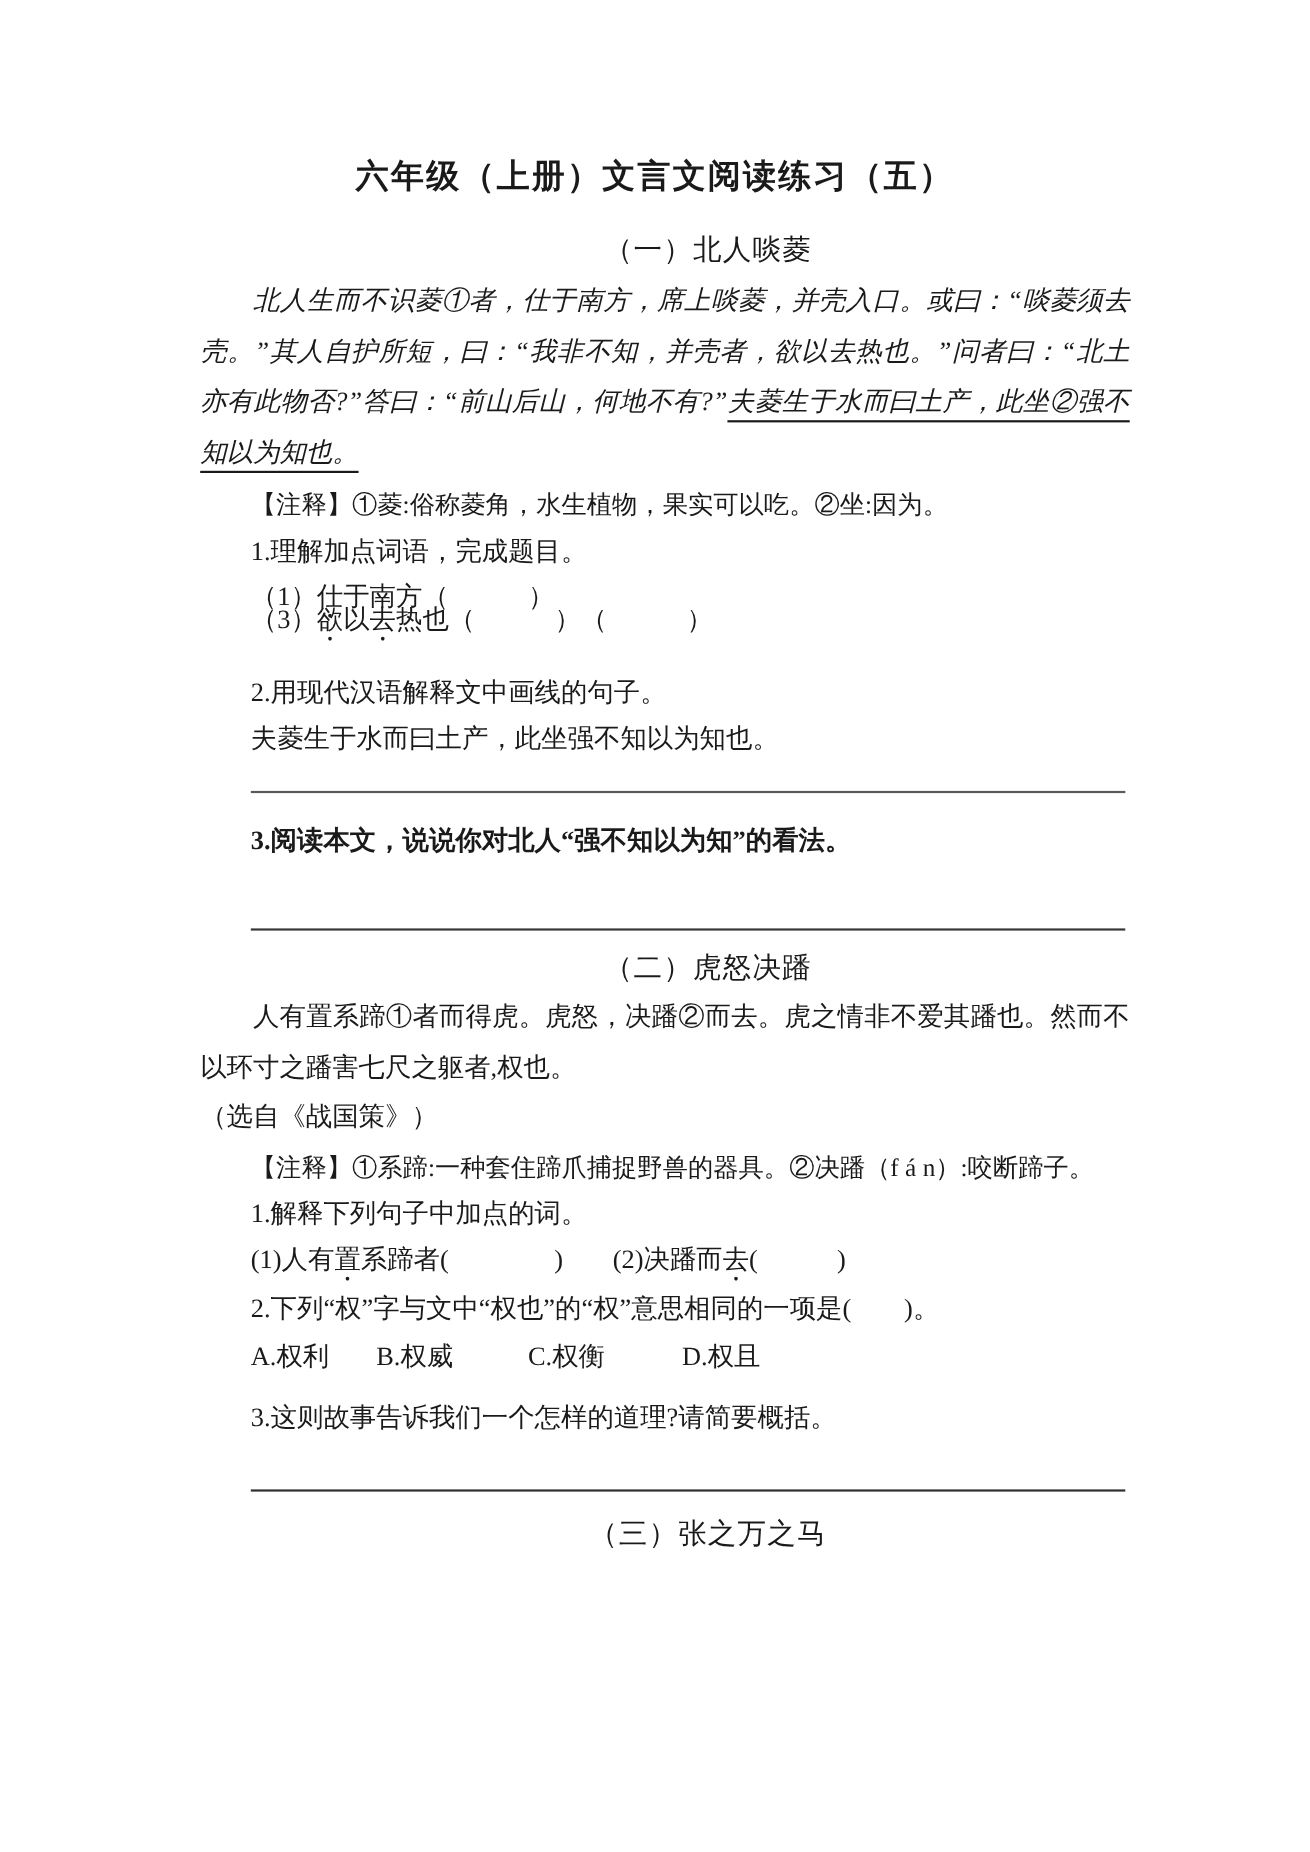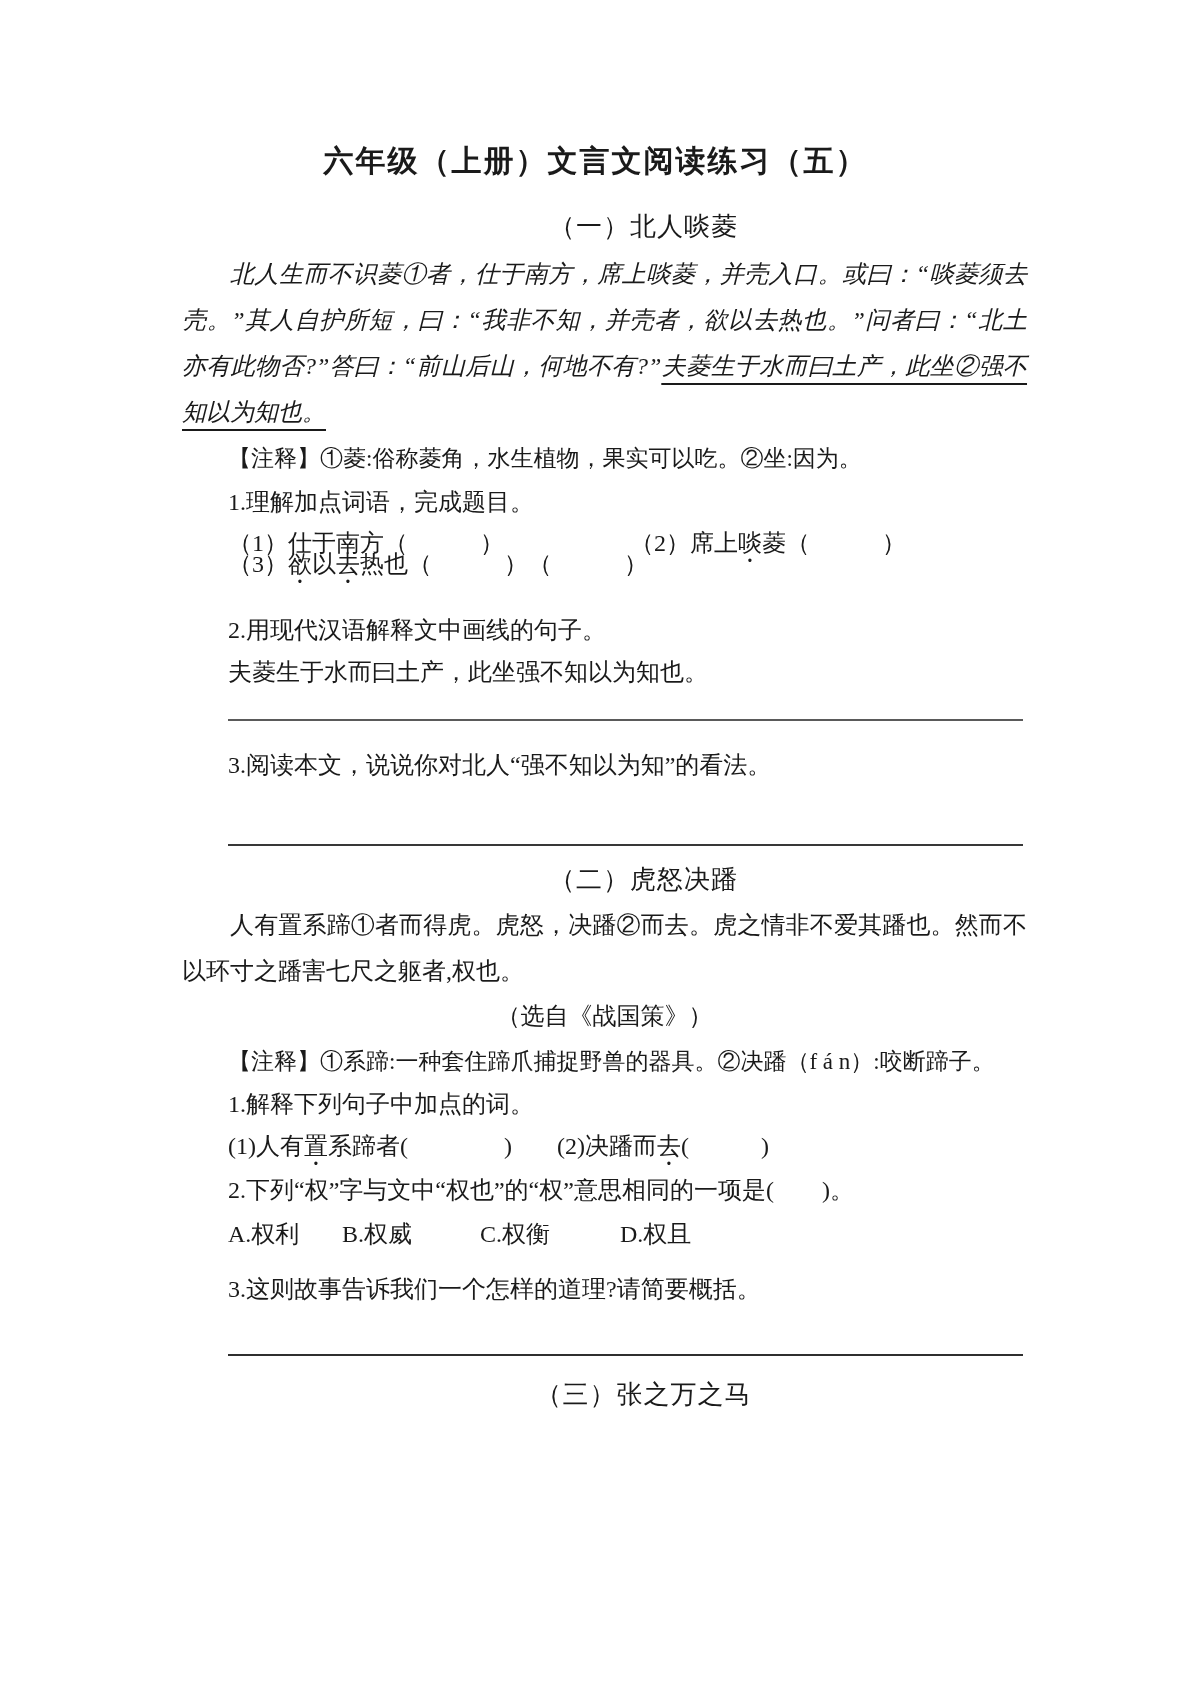--- a/index.html
+++ b/index.html
@@ -41,29 +41,29 @@
   .note-2 { top:1047px; }
   .q {
     left:228px; width:799px;
     font-size:24px; line-height:30px;
   }
   .s1-q1 { top:487px; }
   .s1-q1-row1 { top:528px; }
   .s1-q1-row2 { top:549px; }
   .s1-q2 { top:615px; }
   .s1-q2-sentence { top:657px; }
-  .s1-q3 { top:750px; }
+  .s1-q3 { top:750px;font-weight:bold; }
   .s2-q1 { top:1089px; }
   .s2-q1-row { top:1131px; }
   .s2-q2 { top:1175px; }
   .s2-options { top:1219px; }
   .s2-q3 { top:1261px;margin-top:13px; }
   .attribution {
     left:182px; width:845px; top:1001px;
-    font-size:24px; line-height:30px; text-align:center;
+    font-size:24px; line-height:30px; text-align:left;
   }
   .answer-line {
     left:228px; width:795px; height:0;
     border-top:2px solid #4a4a4a;
   }
   .line-1 { top:719px; border-top-color:#5a5a5a; }
   .line-2 { top:844px; border-top-color:#383838; }
   .line-3 { top:1354px; border-top-color:#2f2f2f; }
   .item2-s1 { position:absolute; left:402px; top:0; }
   .item2-s2 { position:absolute; left:329px; top:0; }
@@ -86,21 +86,20 @@
 <div class="abs center section-heading s1-heading">（一）北人啖菱</div>
 
 <div class="abs passage passage-1"><span>北人生而不识菱①者，仕于南方，席上啖菱，并壳入口。或曰：“啖菱须去壳。”其人自护所短，曰：“我非不知，并壳者，欲以去热也。”问者曰：“北土亦有此物否?”答曰：“前山后山，何地不有?”</span><span class="underlined">夫菱生于水而曰土产，此坐②强不知以为知也。</span></div>
 
 <div class="abs note note-1">【注释】①菱:俗称菱角，水生植物，果实可以吃。②坐:因为。</div>
 
 <div class="abs q s1-q1">1.理解加点词语，完成题目。</div>
 
 <div class="abs q s1-q1-row1">
   <span><span>（1）</span><span class="dot">仕</span><span>于南方（　　　）</span></span>
-  <span class="item2-s1"><span>（2）席上</span><span class="dot">啖</span><span>菱（　　　）</span></span>
 </div>
 
 <div class="abs q s1-q1-row2"><span>（3）</span><span class="dot">欲</span><span>以</span><span class="dot">去</span><span>热也（　　　）（　　　）</span></div>
 
 <div class="abs q s1-q2">2.用现代汉语解释文中画线的句子。</div>
 <div class="abs q s1-q2-sentence">夫菱生于水而曰土产，此坐强不知以为知也。</div>
 
 <div class="abs answer-line line-1"></div>
 
 <div class="abs q s1-q3">3.阅读本文，说说你对北人“强不知以为知”的看法。</div>

